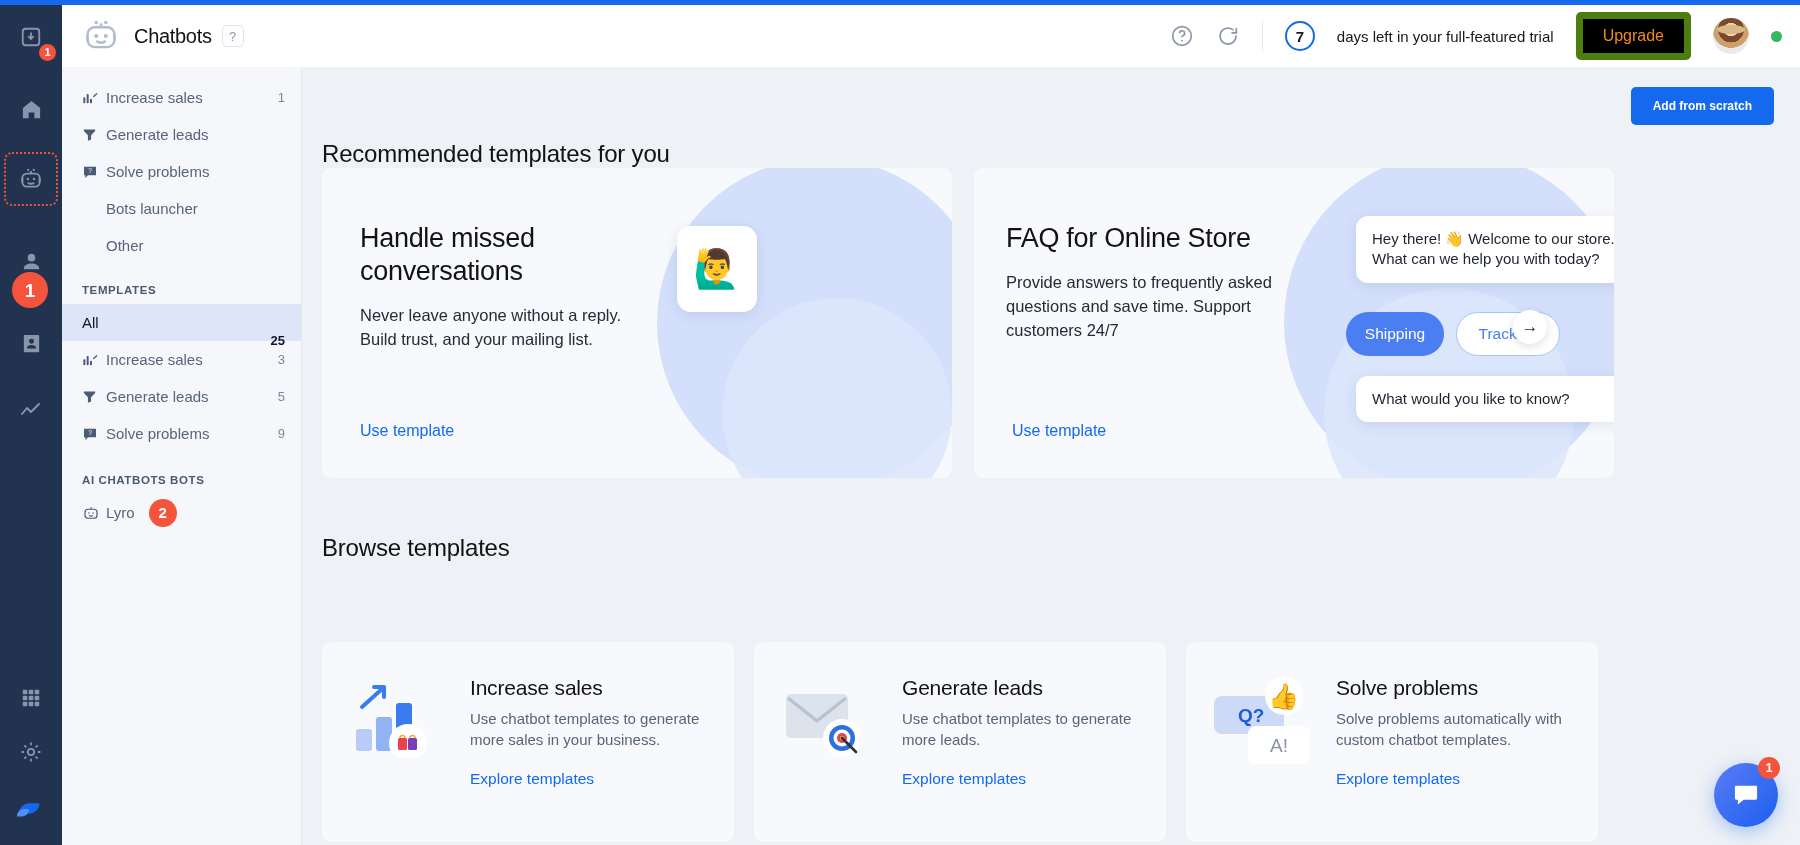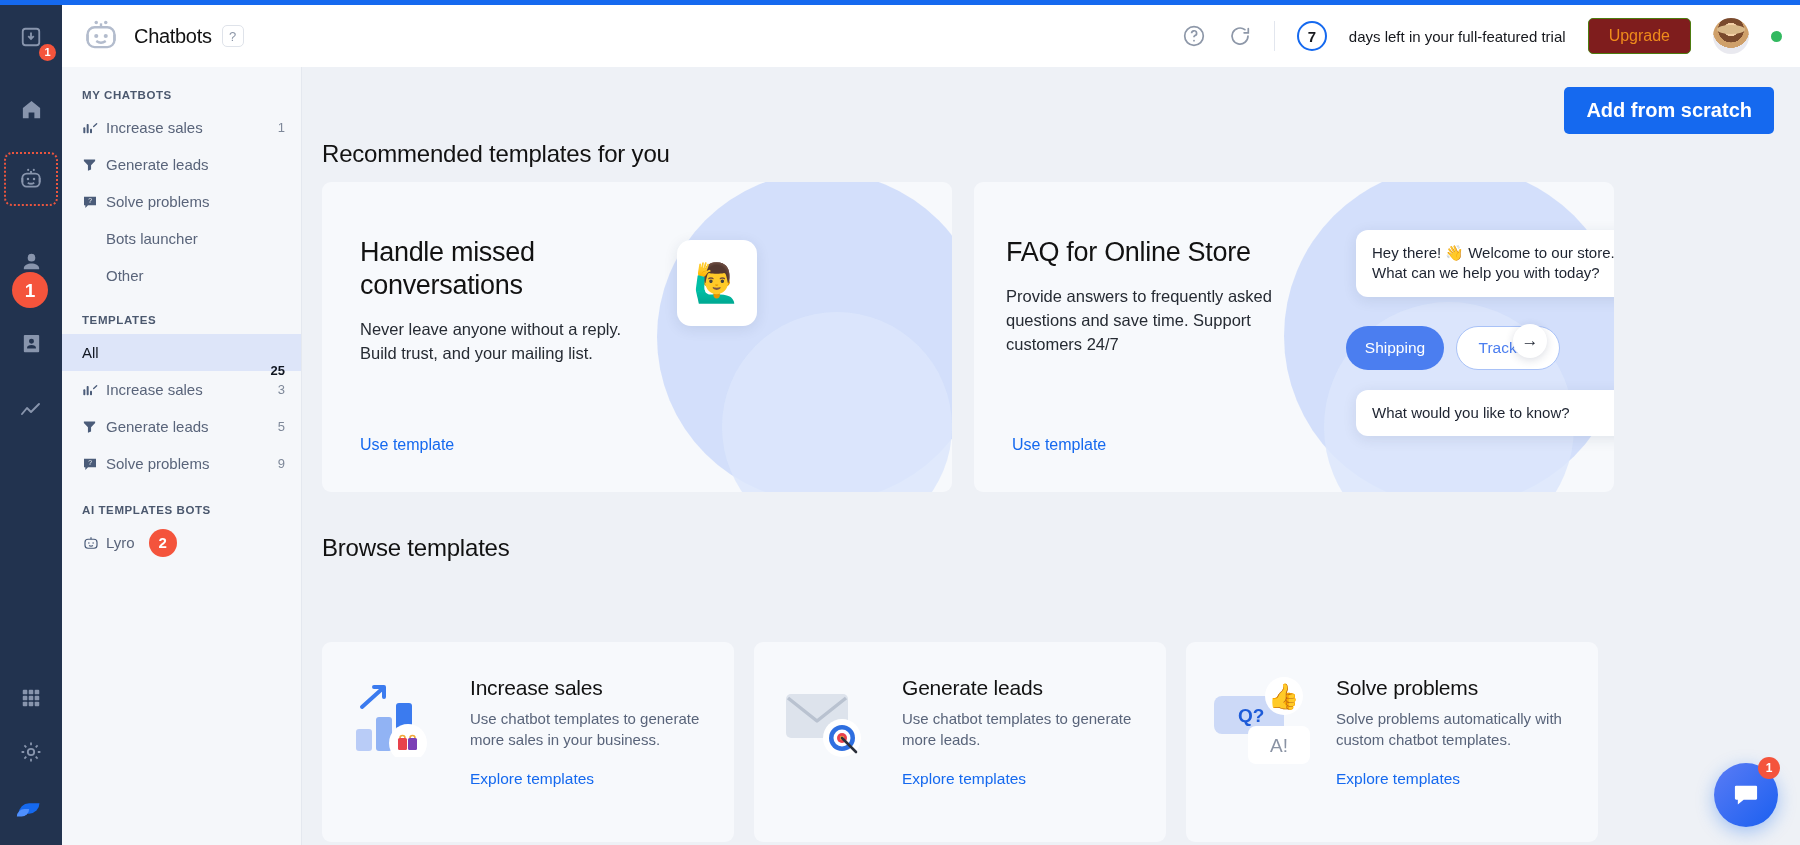--- a/index.html
+++ b/index.html
@@ -72,22 +72,22 @@
   .divider-v { width: 1px; height: 30px; background: #e2e6ee; }
   .trial-ring {
     width: 30px; height: 30px; border-radius: 50%;
     border: 2px solid #1569ef; color: #16181d;
     font-size: 15px; font-weight: bold;
     display: flex; align-items: center; justify-content: center;
   }
   #trial-text { font-size: 15px; color: #16181d; }
   #trial-text b { font-weight: normal; }
   #upgrade-btn {
-    border: 1px solid #4d7c0f; color: #ef8b1b;
-    border-radius: 5px; background: #7f1d1d;
+    border: 7px solid #4d7c0f; color: #ef8b1b;
+    border-radius: 5px; background: #000000;
     font-size: 16px; padding: 8px 20px;
     font-family: inherit; cursor: pointer;
   }
   #avatar {
     width: 36px; height: 36px; border-radius: 50%;
     background: radial-gradient(circle at 50% 32%, #f3d0a6 0 22%, #7a4a2d 23% 42%, #cfa06a 43% 60%, #e9e9ef 61% 100%);
     overflow: hidden; position: relative;
   }
   #avatar::after {
     content: ""; position: absolute; left: 4px; top: 7px;
@@ -132,30 +132,30 @@
   
   #main {
     position: absolute; top: 67px; left: 302px;
     width: 1498px; height: 778px;
     background: #eef1f6;
     overflow: hidden;
   }
   #add-scratch {
     position: absolute; right: 26px; top: 20px;
     background: #1569ef; color: #fff; border: none;
-    border-radius: 5px; font-size: 20px; font-weight: bold;
+    border-radius: 5px; font-size: 12px; font-weight: bold;
     padding: 12px 22px; font-family: inherit; cursor: pointer;
   }
   .section-title {
     font-size: 24px; color: #121212; font-weight: 400;
     letter-spacing: -0.2px;
   }
 
   .rec-card {
-    position: absolute; top: 115px;
+    position: absolute; top: 101px;
     height: 310px; background: #f7f9fc;
     border-radius: 9px; overflow: hidden;
   }
   .rec-left { width: 630px; left: 20px; }
   .rec-right { width: 640px; left: 672px; }
   .card-blob {
     position: absolute; border-radius: 50%;
     background: #cddbfa; opacity: .85;
   }
   .rec-title { font-size: 27px; color: #121212; line-height: 1.22; letter-spacing: -0.3px; }
@@ -331,21 +331,20 @@
     <span class="trial-ring">7</span>
     <span id="trial-text"><b>days left</b><span> in your full-featured trial</span></span>
     <button id="upgrade-btn">Upgrade</button>
     <span id="avatar"></span>
     <span class="status-dot"></span>
   </div>
 </div>
 
 <div id="sidebar">
 
-  <div class="side-head">MY CHATBOTS</div>
 
   <div class="side-row">
     <span class="ico">
       <svg width="16" height="16" viewBox="0 0 24 24" fill="currentColor">
           <rect x="2" y="11" width="3" height="9" rx="1.2"></rect>
           <rect x="7" y="6" width="3" height="14" rx="1.2"></rect>
           <rect x="12" y="13" width="3" height="7" rx="1.2"></rect>
           <path d="M17.5 9.8 22 5.5" stroke="currentColor" stroke-width="2" fill="none" stroke-linecap="round"></path>
         </svg>
     </span>
@@ -416,21 +415,21 @@
     <span class="ico">
       <svg width="16" height="16" viewBox="0 0 24 24" fill="currentColor">
           <path d="M3 4h18v13H9l-4 4v-4H3z"></path>
           <text x="12" y="13.6" font-size="10" fill="#f5f7fa" text-anchor="middle" font-family="Liberation Sans">?</text>
         </svg>
     </span>
     <span class="lbl">Solve problems</span>
     <span class="cnt">9</span>
   </div>
 
-  <div class="side-head" style="padding-top:22px">AI TEMPLATES BOTS</div>
+  <div class="side-head" style="padding-top:22px">AI CHATBOTS BOTS</div>
 
   <div class="side-row">
     <span class="ico">
       <svg width="18" height="18" viewBox="0 0 24 24" fill="none" stroke="currentColor" stroke-width="1.6">
         <rect x="4" y="7" width="16" height="12" rx="4"></rect>
         <circle cx="9.2" cy="12" r="1" fill="currentColor" stroke="none"></circle>
         <circle cx="14.8" cy="12" r="1" fill="currentColor" stroke="none"></circle>
         <path d="M9.4 15.3c1.6 1.1 3.6 1.1 5.2 0"></path>
         <path d="M12 7V4.4"></path>
       </svg>

